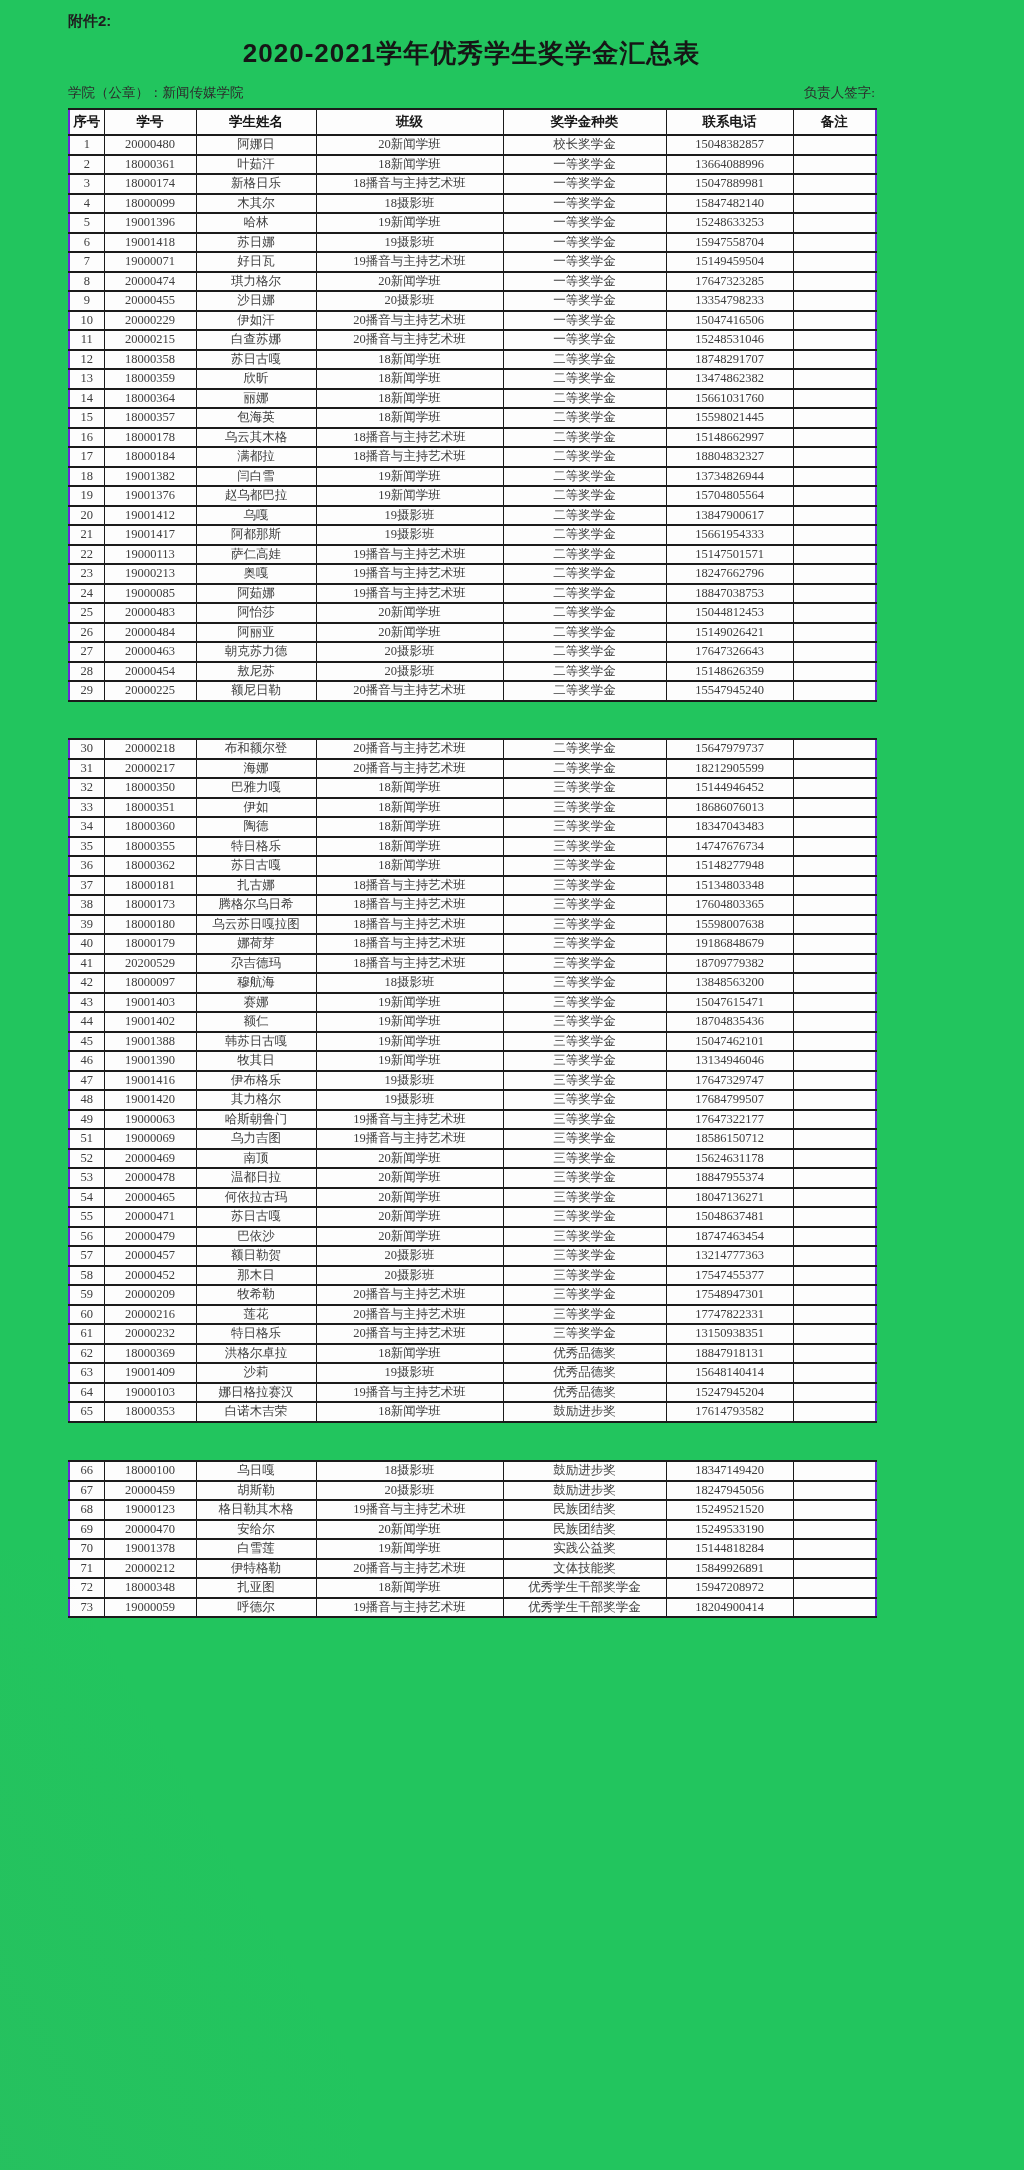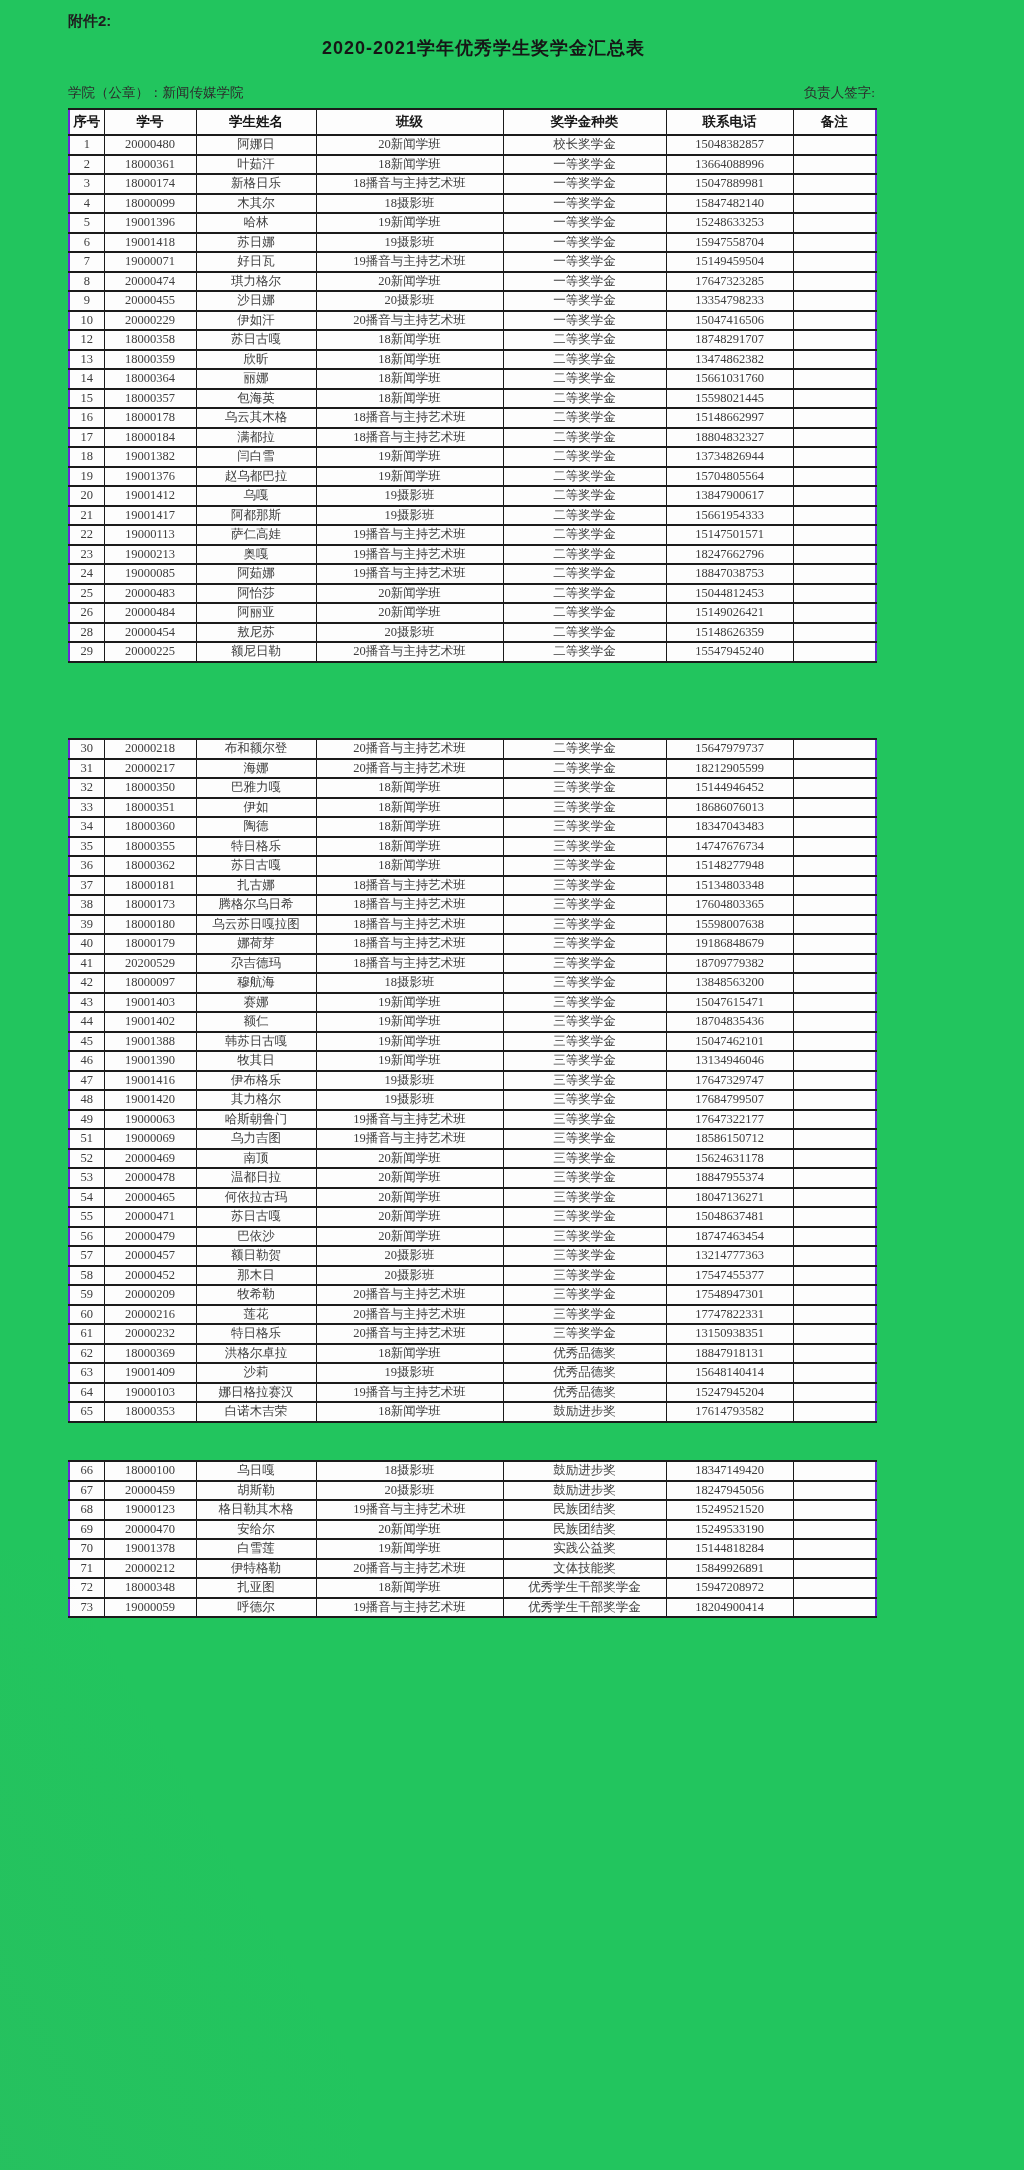--- a/index.html
+++ b/index.html
@@ -21,24 +21,24 @@
     width:360px; height:620px;
     background:linear-gradient(to top right, rgba(110,110,110,0.05), rgba(110,110,110,0.0) 60%);
     pointer-events:none;
   }
   .attachment {
     position:absolute; top:12px; left:68px;
     font-family:"Liberation Sans","DejaVu Sans",sans-serif;
     font-weight:bold; font-size:15px; color:#1e1e1e;
   }
   .title {
-    position:absolute; top:36px; left:80px; width:807px;
+    position:absolute; top:36px; left:68px; width:807px;
     margin:0; text-align:center;
     font-family:"Liberation Sans","DejaVu Sans",sans-serif;
-    font-weight:bold; font-size:18px; color:#161616;
+    font-weight:bold; font-size:26px; color:#161616;
     letter-spacing:1px;
   }
   .meta {
     position:absolute; top:84px; left:68px; width:807px;
     display:flex; justify-content:space-between;
     font-size:13.5px; color:#2c2c2c;
   }
   table.tbl {
     position:absolute; left:68px;
     width:807px; table-layout:fixed;
@@ -182,20 +182,29 @@
         <tr>
           <td>10</td>
           <td>20000229</td>
           <td>伊如汗</td>
           <td>20播音与主持艺术班</td>
           <td>一等奖学金</td>
           <td>15047416506</td>
           <td></td>
         </tr>
         <tr>
+          <td>11</td>
+          <td>20000215</td>
+          <td>白查苏娜</td>
+          <td>20播音与主持艺术班</td>
+          <td>一等奖学金</td>
+          <td>15248531046</td>
+          <td></td>
+        </tr>
+        <tr>
           <td>12</td>
           <td>18000358</td>
           <td>苏日古嘎</td>
           <td>18新闻学班</td>
           <td>二等奖学金</td>
           <td>18748291707</td>
           <td></td>
         </tr>
         <tr>
           <td>13</td>
@@ -314,20 +323,29 @@
           <td>15044812453</td>
           <td></td>
         </tr>
         <tr>
           <td>26</td>
           <td>20000484</td>
           <td>阿丽亚</td>
           <td>20新闻学班</td>
           <td>二等奖学金</td>
           <td>15149026421</td>
+          <td></td>
+        </tr>
+        <tr>
+          <td>27</td>
+          <td>20000463</td>
+          <td>朝克苏力德</td>
+          <td>20摄影班</td>
+          <td>二等奖学金</td>
+          <td>17647326643</td>
           <td></td>
         </tr>
         <tr>
           <td>28</td>
           <td>20000454</td>
           <td>敖尼苏</td>
           <td>20摄影班</td>
           <td>二等奖学金</td>
           <td>15148626359</td>
           <td></td>

